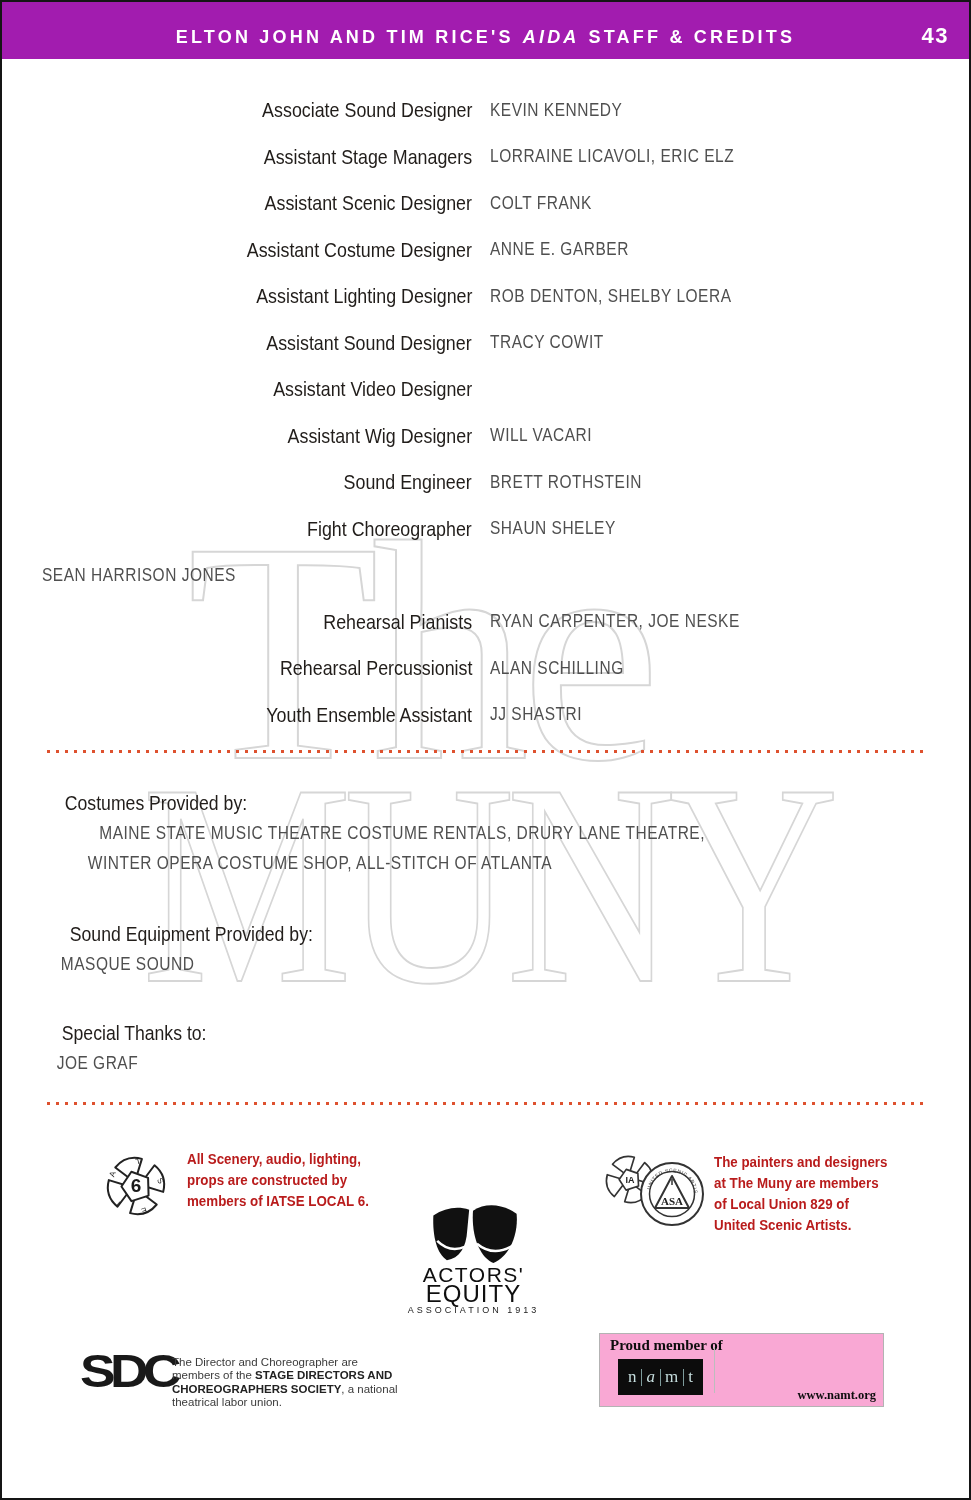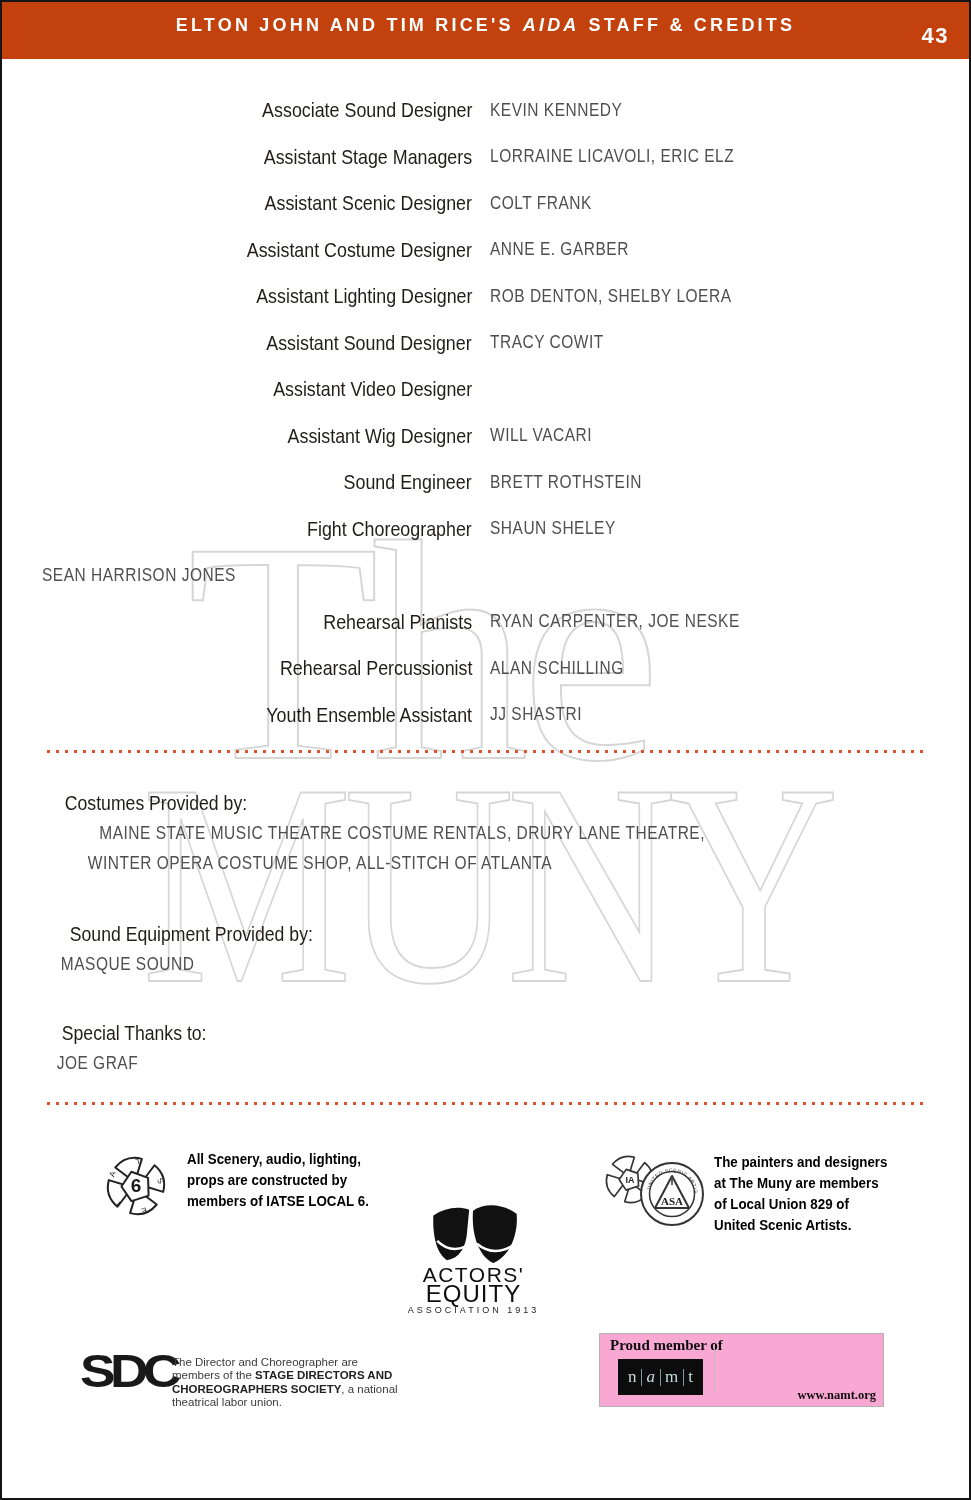--- a/index.html
+++ b/index.html
@@ -15,21 +15,21 @@
     color:transparent; -webkit-text-stroke:2px #d6d6d6; line-height:1;
     white-space:nowrap; pointer-events:none;
   }
   .wm-the  { top:492px; left:185px; font-size:315px; letter-spacing:-8px; }
   .wm-muny { top:738px; left:140px; font-size:288px; letter-spacing:-10px;
              transform:scaleX(0.82); transform-origin:left top; }
 
   
   .header {
     position:absolute; top:0; left:0; width:100%; height:57px;
-    background:#c2410c; z-index:2; display:flex; align-items:flex-start; justify-content:center;
+    background:#a21caf; z-index:2; display:flex; align-items:center; justify-content:center;
   }
   .header-title {
     margin-top:13px; color:#fff; font-size:18px; font-weight:700;
     letter-spacing:3.2px; white-space:nowrap;
   }
   .header-title .show-name { font-style:italic; margin:0 9px; }
   .page-number {
     position:absolute; right:20px; top:21px; color:#fff;
     font-size:22px; font-weight:700; letter-spacing:1.5px;
   }
@@ -56,21 +56,21 @@
   
   .section { position:absolute; left:0; right:0; text-align:left; z-index:1;margin-left:48px; }
   .section-heading { font-size:20.5px; color:#211d1a; line-height:30px; }
   .section-heading > span, .section-line > span { display:inline-block; transform:scaleX(0.86); transform-origin:50% 50%; white-space:nowrap; }
   .section-line { font-size:18px; color:#4f4f4f; letter-spacing:0.6px; line-height:30px; }
   #sec-costumes { top:786px; }
   #sec-sound    { top:917px; }
   #sec-thanks   { top:1016px; }
 
   
-  .union-text { position:absolute; z-index:1; font-size:14.5px; font-weight:700; color:#000000; line-height:21px; }
+  .union-text { position:absolute; z-index:1; font-size:14.5px; font-weight:700; color:#b91c1c; line-height:21px; }
   .union-text > div > span { display:inline-block; transform:scaleX(0.92); transform-origin:0 50%; white-space:nowrap; }
   #iatse-text  { left:185px; top:1147px; }
   #usa829-text { left:712px; top:1150px; }
   .logo-svg { position:absolute; z-index:1; }
   #iatse-logo  { left:98px;  top:1148px; }
   #usa829-logo { left:596px; top:1146px; }
 
   
   .equity { position:absolute; left:0; right:0; top:1202px; z-index:1; text-align:center; transform:translateX(-12px); color:#0f0f0f; }
   .equity-masks { display:block; margin:0 auto 2px auto; }

